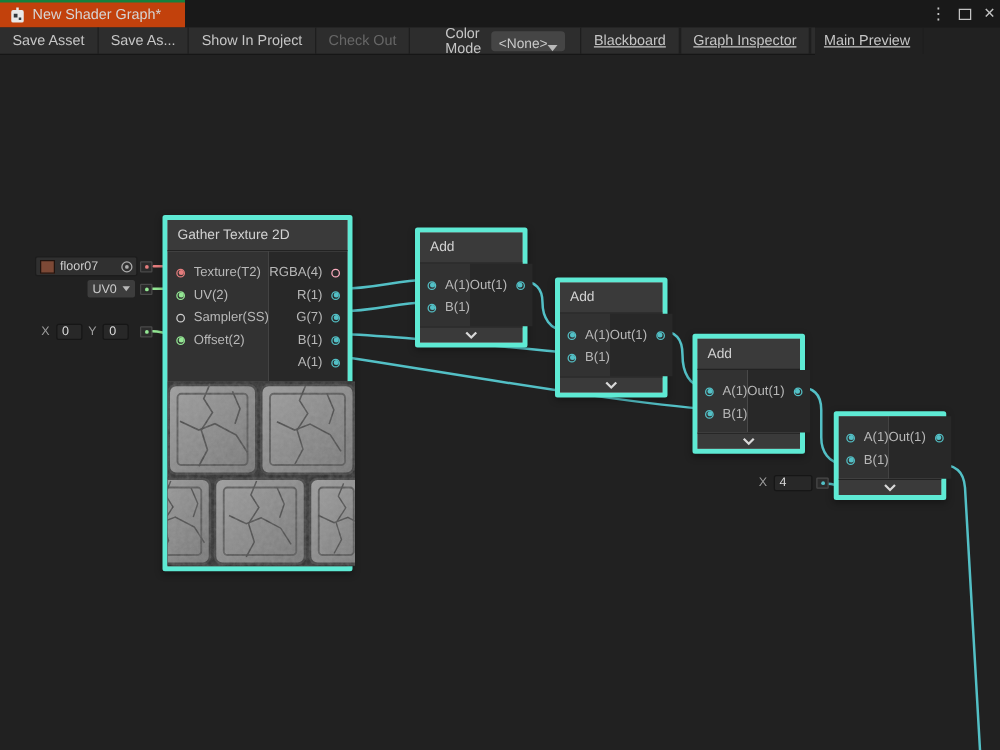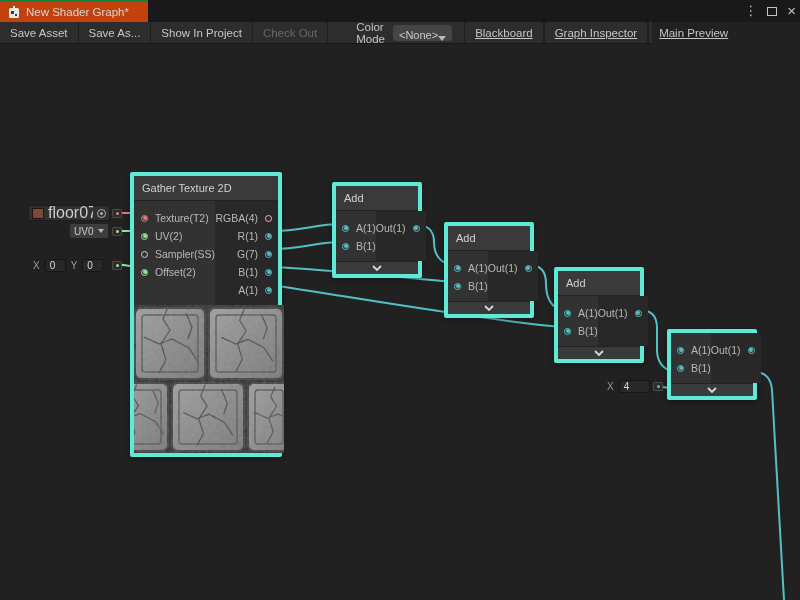--- a/index.html
+++ b/index.html
@@ -75,21 +75,21 @@
   .node-add3 { left:554px; top:223px; width:90px; }
   .node-divide { left:667px; top:285px; width:90px; }
   .node-sm .col-in { width:42px; }
 
   
   .widget { position:absolute; z-index:2; display:flex; align-items:center; color:#cccccc;
     font-size:10.5px; }
   .w-floor07 { left:28px; top:161px; width:82px; height:16px; background:#303030;
     border:1px solid #1c1c1c; border-radius:2px; gap:4px; padding:0 3px; }
   .swatch { width:12px; height:11px; background:#7d4936; border:1px solid #21140f; flex:none; }
-  .obj-label { flex:1; font-size:16px; overflow:hidden; }
+  .obj-label { flex:1; font-size:10px; overflow:hidden; }
   .picker { width:9px; height:9px; border:1px solid #aeaeae; border-radius:50%; flex:none;
     display:flex; align-items:center; justify-content:center; }
   .picker::after { content:""; width:3px; height:3px; border-radius:50%; background:#aeaeae; }
 
   .w-uv { left:70px; top:180px; width:38px; height:14px; background:#3d3d3d; border-radius:2px;
     padding:0 4px; gap:4px; font-size:10px; }
   .w-uv .dd-text { flex:1; }
   .caret-sm { width:0; height:0; border-left:3.5px solid transparent;
     border-right:3.5px solid transparent; border-top:4px solid #b9b9b9; }
 

